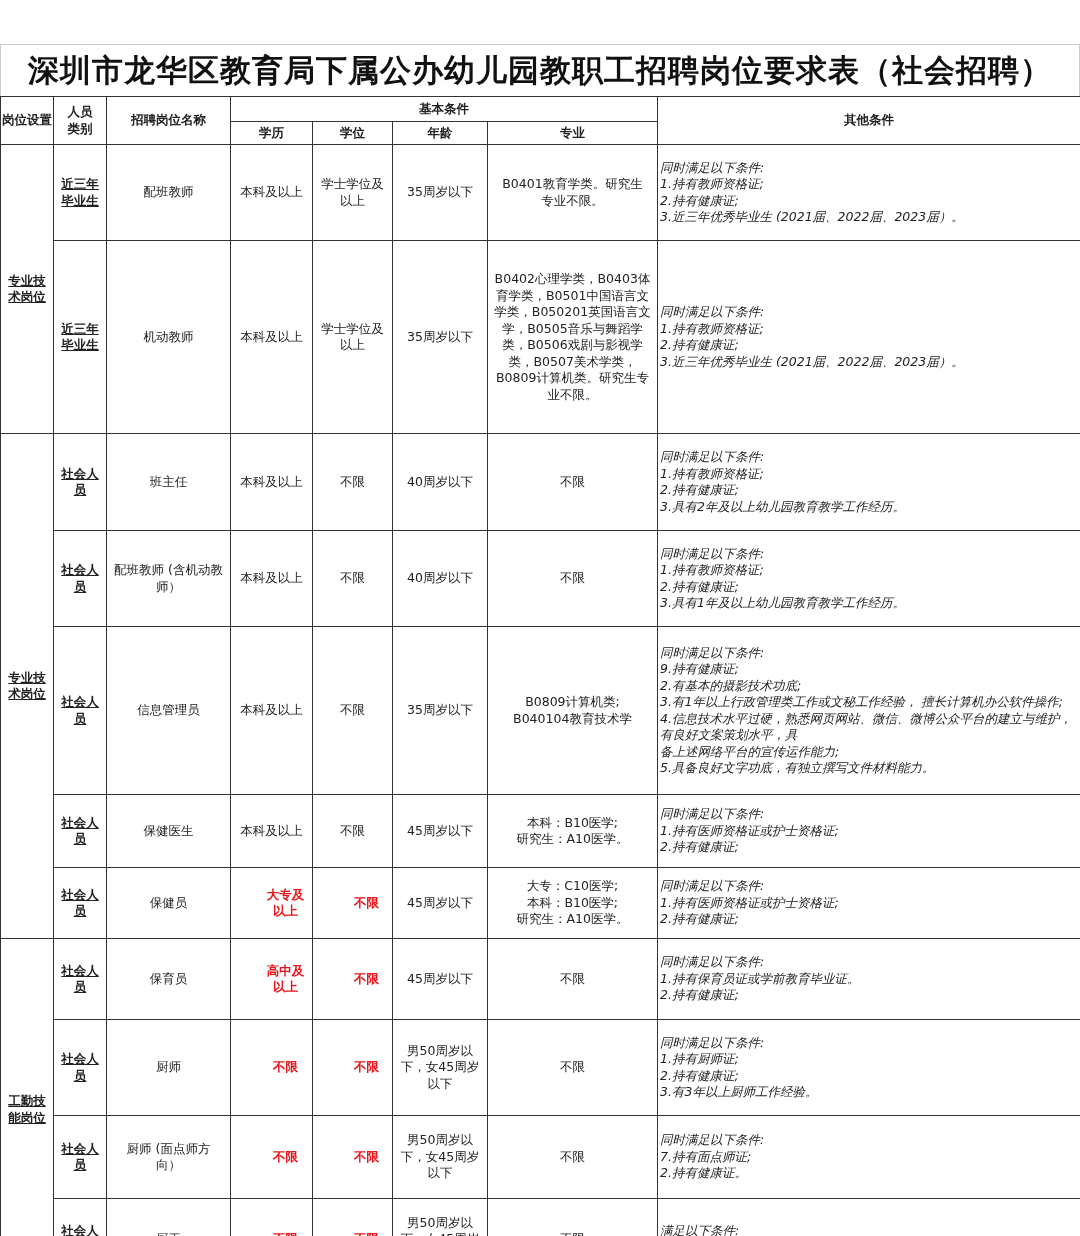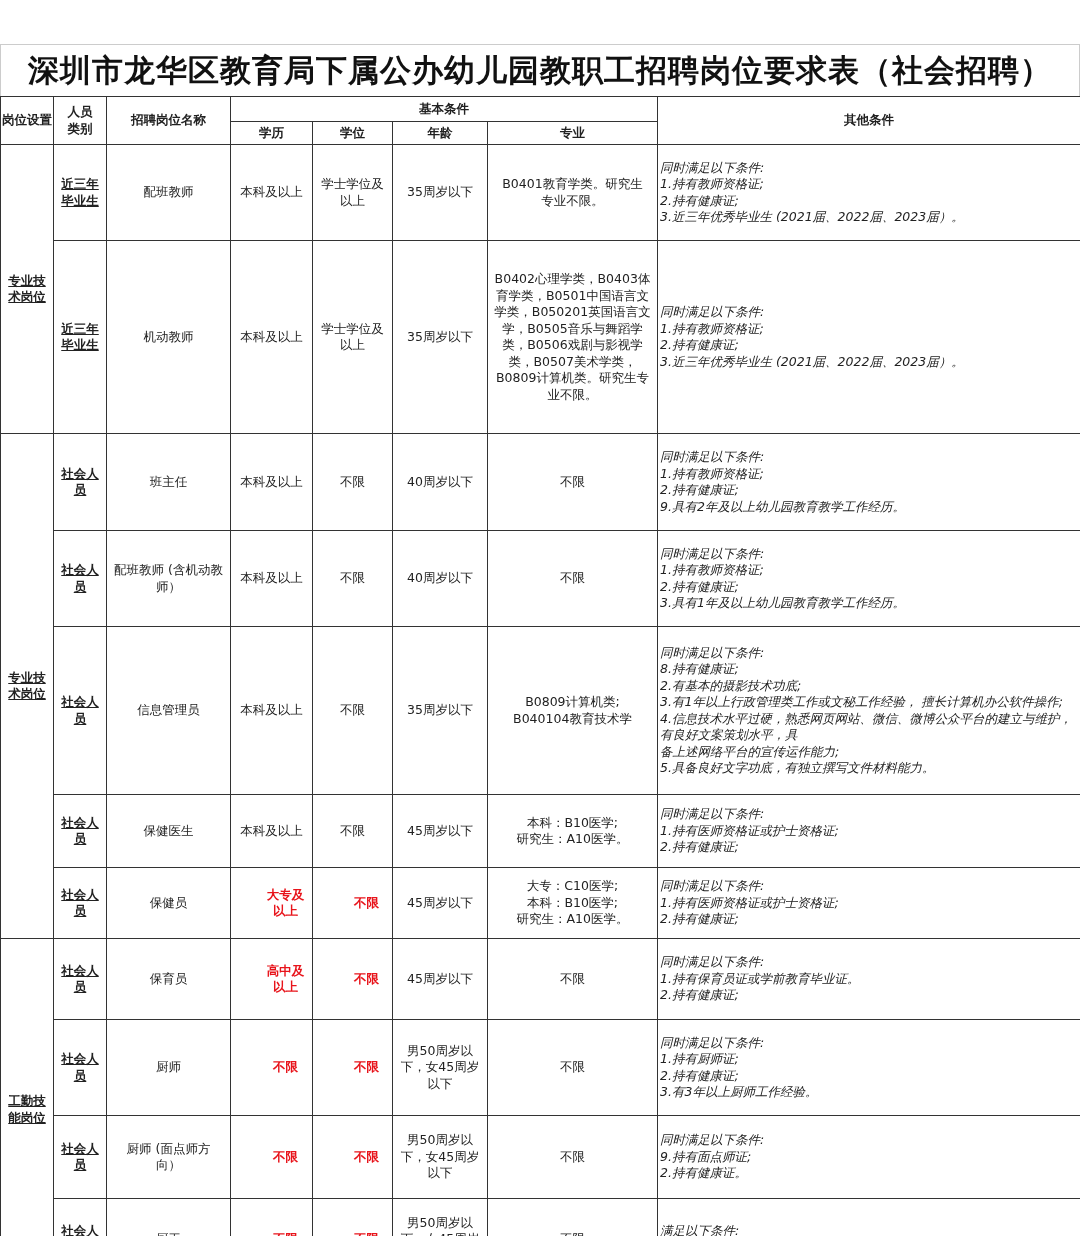--- a/index.html
+++ b/index.html
@@ -89,21 +89,21 @@
       <td class="bold" style="padding:0 6px">社会人员</td>
       <td>班主任</td>
       <td>本科及以上</td>
       <td>不限</td>
       <td>40周岁以下</td>
       <td>不限</td>
       <td class="left">
         <span class="line">同时满足以下条件:</span>
         <span class="line">1.持有教师资格证;</span>
         <span class="line">2.持有健康证;</span>
-        <span class="line">9.具有2年及以上幼儿园教育教学工作经历。</span>
+        <span class="line">3.具有2年及以上幼儿园教育教学工作经历。</span>
       </td>
     </tr>
 
     <tr style="height:96px">
       <td class="bold" style="padding:0 6px">社会人员</td>
       <td>配班教师 (含机动教师）</td>
       <td>本科及以上</td>
       <td>不限</td>
       <td>40周岁以下</td>
       <td>不限</td>
@@ -118,21 +118,21 @@
     <tr style="height:168px">
       <td class="bold" style="padding:0 6px">社会人员</td>
       <td>信息管理员</td>
       <td>本科及以上</td>
       <td>不限</td>
       <td>35周岁以下</td>
       <td style="white-space:pre-line">B0809计算机类;
 B040104教育技术学</td>
       <td class="left">
         <span class="line">同时满足以下条件:</span>
-        <span class="line">8.持有健康证;</span>
+        <span class="line">9.持有健康证;</span>
         <span class="line">2.有基本的摄影技术功底;</span>
         <span class="line">3.有1年以上行政管理类工作或文秘工作经验， 擅长计算机办公软件操作;</span>
         <span class="line">4.信息技术水平过硬，熟悉网页网站、微信、微博公众平台的建立与维护，有良好文案策划水平，具</span>
         <span class="line">备上述网络平台的宣传运作能力;</span>
         <span class="line">5.具备良好文字功底，有独立撰写文件材料能力。</span>
       </td>
     </tr>
 
     <tr style="height:73px">
       <td class="bold" style="padding:0 6px">社会人员</td>
@@ -197,21 +197,21 @@
 
     <tr style="height:83px">
       <td class="bold" style="padding:0 6px">社会人员</td>
       <td style="padding:0 10px">厨师 (面点师方向）</td>
       <td class="red">不限</td>
       <td class="red">不限</td>
       <td style="padding:0 6px">男50周岁以下，女45周岁以下</td>
       <td>不限</td>
       <td class="left">
         <span class="line">同时满足以下条件:</span>
-        <span class="line">9.持有面点师证;</span>
+        <span class="line">7.持有面点师证;</span>
         <span class="line">2.持有健康证。</span>
       </td>
     </tr>
 
     <tr style="height:82px">
       <td class="bold" style="padding:0 6px">社会人员</td>
       <td>厨工</td>
       <td class="red">不限</td>
       <td class="red">不限</td>
       <td style="padding:0 6px">男50周岁以下，女45周岁以下</td>

